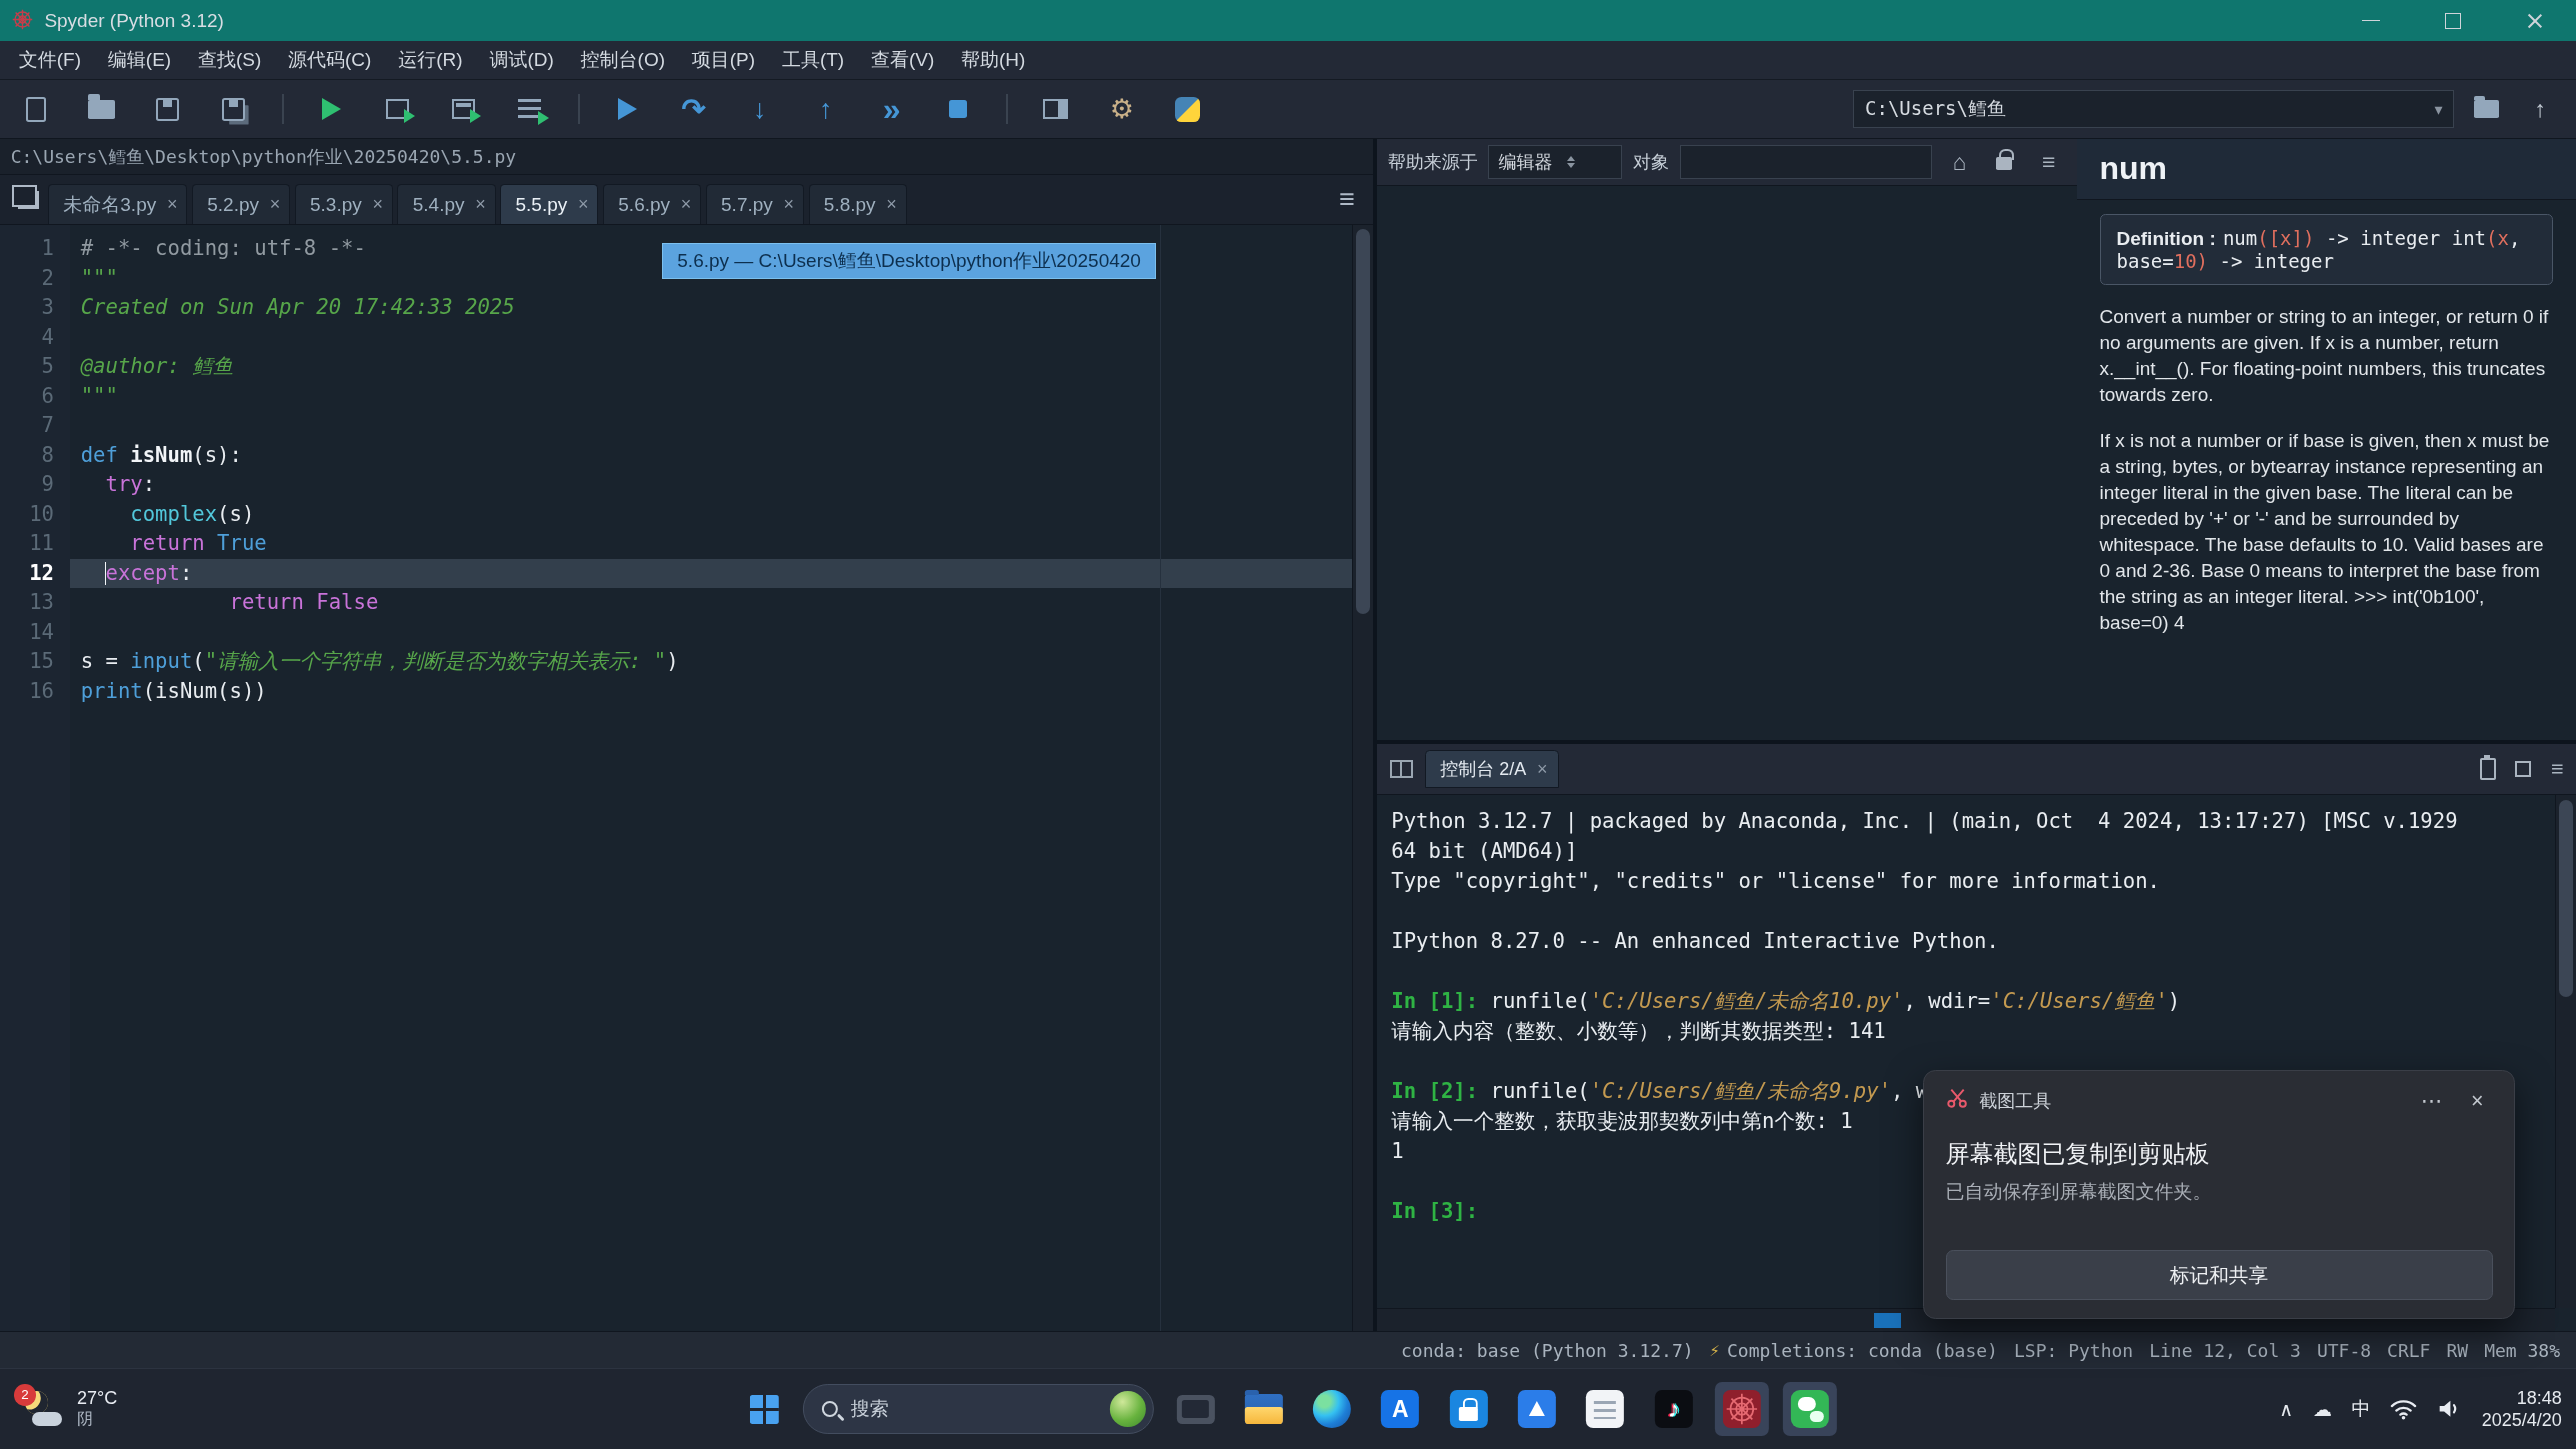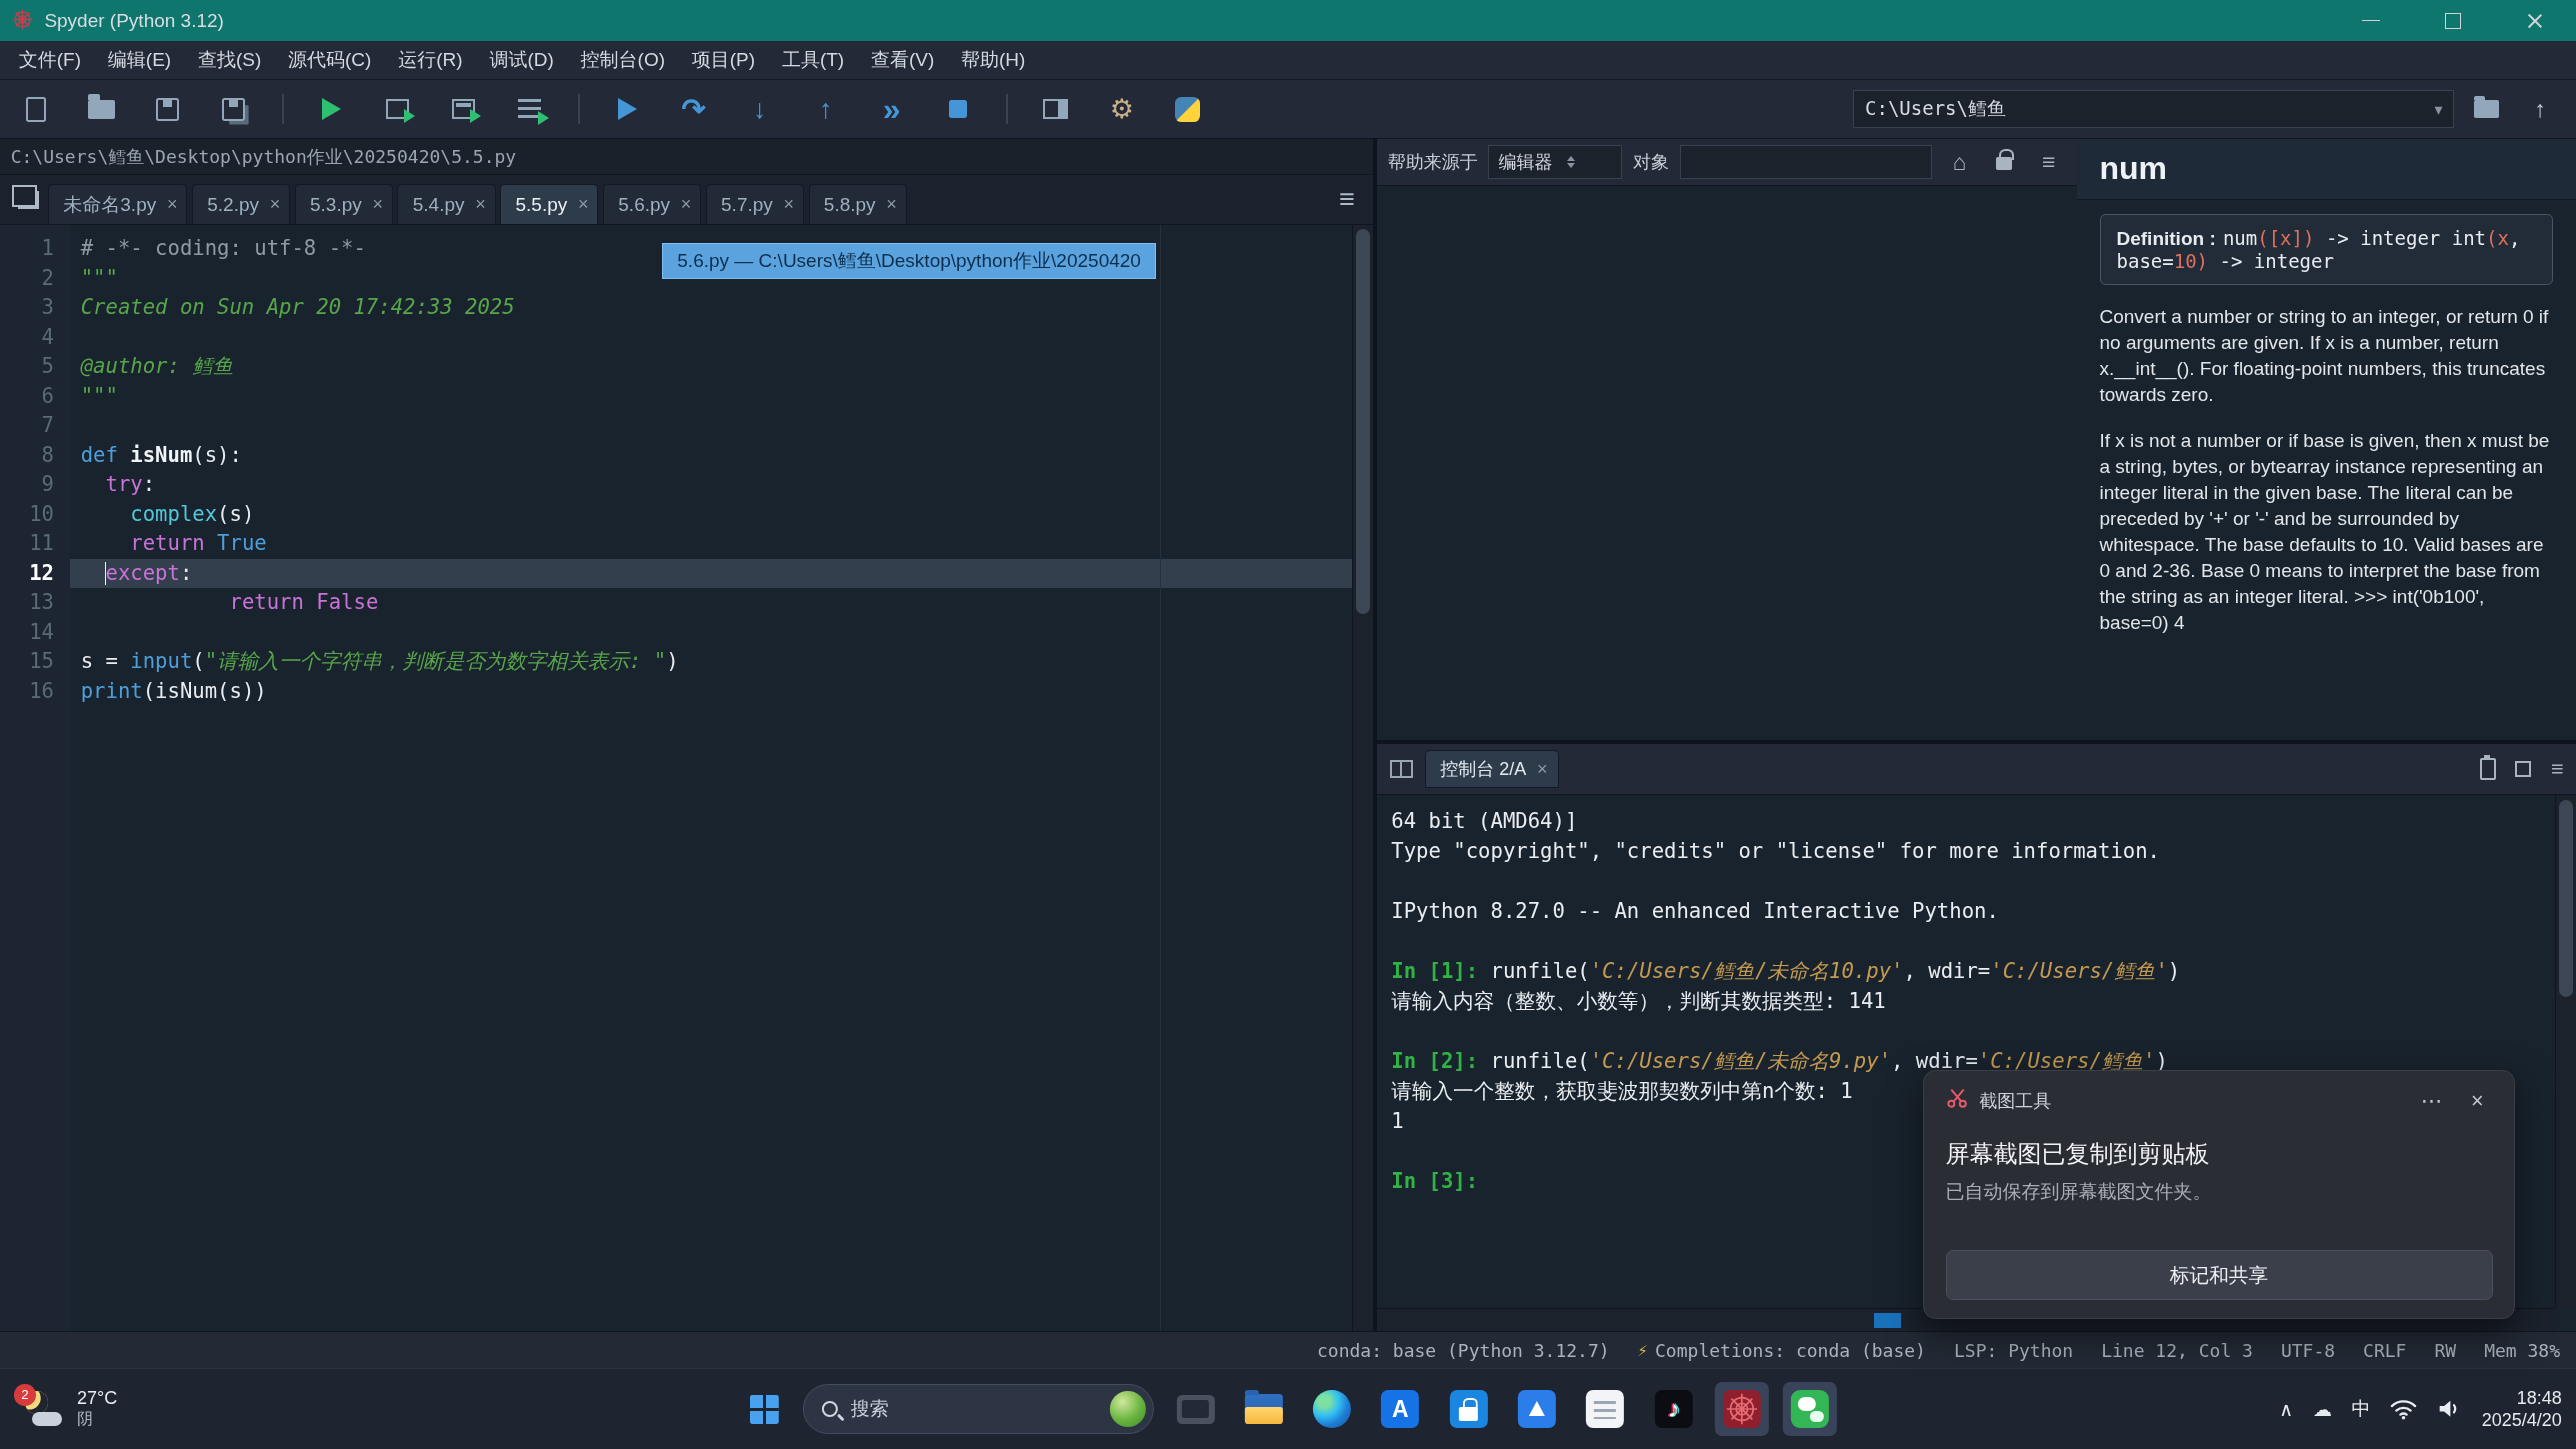--- a/index.html
+++ b/index.html
@@ -127,21 +127,21 @@
   .console-body{position:absolute;left:0;right:20.6px;top:51px;bottom:23px;padding:10.7px 14.3px;font-family:"DejaVu Sans Mono",monospace;font-size:20.6px;line-height:30px;color:#e9edf1;overflow:hidden}
   .console-line{white-space:pre;min-height:30px}
   .cs-p{color:#2fb344;font-weight:bold}
   .cs-s{color:#c49a50;font-style:italic}
   .console-vscroll{position:absolute;right:0;top:51px;bottom:23px;width:20.6px;background:#1b222c;border-left:0.9px solid #10161f}
   .console-vscroll .thumb{position:absolute;top:5.4px;left:2.7px;width:14.3px;height:197px;background:#3c4655;border-radius:7.2px}
   .console-hscroll{position:absolute;left:0;right:20.6px;bottom:0;height:23px;background:#1b222c;border-top:0.9px solid #10161f}
   .console-hscroll .thumb{position:absolute;left:497px;top:3.6px;width:27px;height:15px;background:#1a72bb}
 
   
-  .statusbar{height:37px;background:#232a35;border-top:0.9px solid #10161f;display:flex;align-items:center;justify-content:flex-end;padding-right:16px;gap:28px;font-family:"DejaVu Sans Mono",monospace;font-size:18px;color:#a9b3be}
+  .statusbar{height:37px;background:#232a35;border-top:0.9px solid #10161f;display:flex;align-items:center;justify-content:flex-end;padding-right:16px;gap:16px;font-family:"DejaVu Sans Mono",monospace;font-size:18px;color:#a9b3be}
   .sb-item{display:flex;align-items:center;gap:7.2px;white-space:nowrap}
   .sb-icon{color:#d8b44a;font-size:17px}
 
   
   .taskbar{position:absolute;left:0;right:0;bottom:0;height:81px;background:#1f2530;border-top:0.9px solid #2c3340}
   .tb-weather{position:absolute;left:12.5px;top:0;bottom:0;display:flex;align-items:center;gap:12.5px;padding:0 9px}
   .w-icon{position:relative;width:43px;height:39px}
   .w-icon::before{content:"";position:absolute;left:3.6px;top:1.8px;width:23px;height:23px;border-radius:50%;background:#f6d97a;box-shadow:inset -7.2px -4.5px 0 0 #1f2530}
   .w-icon::after{content:"";position:absolute;left:10.7px;bottom:2.7px;width:30px;height:13.4px;background:#c9d2dc;border-radius:9px}
   .w-badge{position:absolute;left:-7.2px;top:-5.4px;width:21.5px;height:21.5px;border-radius:50%;background:#d83b3b;color:#fff;font-size:13.4px;display:flex;align-items:center;justify-content:center;z-index:2}
@@ -465,20 +465,21 @@
             <span>
                 <span class="clip-ic"></span>
               </span>
             <span>
                 <span class="sq-ic"></span>
               </span>
             <span>≡</span>
           </div>
         </div>
         <div class="console-body" id="console">
+            <div class="console-line"><span>Python 3.12.7 | packaged by Anaconda, Inc. | (main, Oct  4 2024, 13:17:27) [MSC v.1929</span></div>
             <div class="console-line"><span>64 bit (AMD64)]</span></div>
             <div class="console-line"><span>Type "copyright", "credits" or "license" for more information.</span></div>
             <div class="console-line"></div>
             <div class="console-line"><span>IPython 8.27.0 -- An enhanced Interactive Python.</span></div>
             <div class="console-line"></div>
             <div class="console-line"><span class="cs-p">In [1]: </span><span>runfile(</span><span class="cs-s">'C:/Users/鳕鱼/未命名10.py'</span><span>, wdir=</span><span class="cs-s">'C:/Users/鳕鱼'</span><span>)</span></div>
             <div class="console-line"><span>请输入内容（整数、小数等），判断其数据类型: 141</span></div>
             <div class="console-line"></div>
             <div class="console-line"><span class="cs-p">In [2]: </span><span>runfile(</span><span class="cs-s">'C:/Users/鳕鱼/未命名9.py'</span><span>, wdir=</span><span class="cs-s">'C:/Users/鳕鱼'</span><span>)</span></div>
             <div class="console-line"><span>请输入一个整数，获取斐波那契数列中第n个数: 1</span></div>

